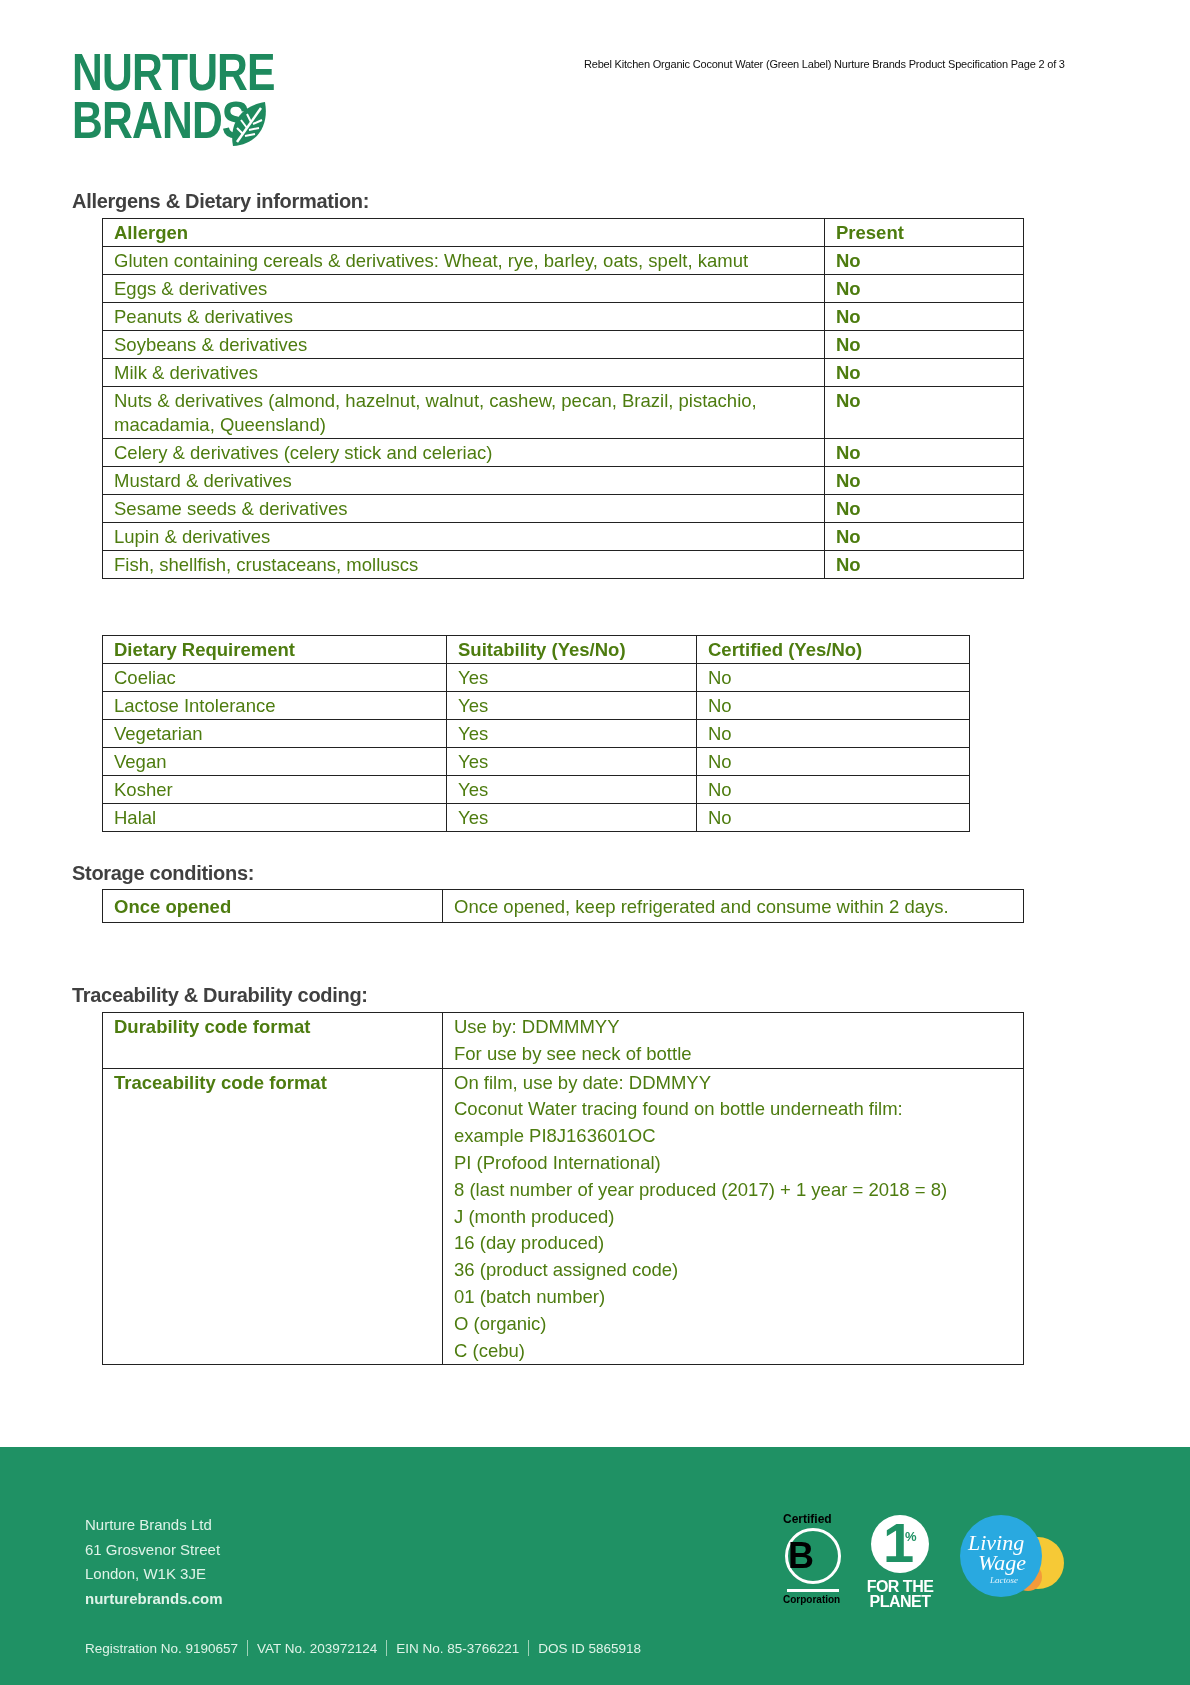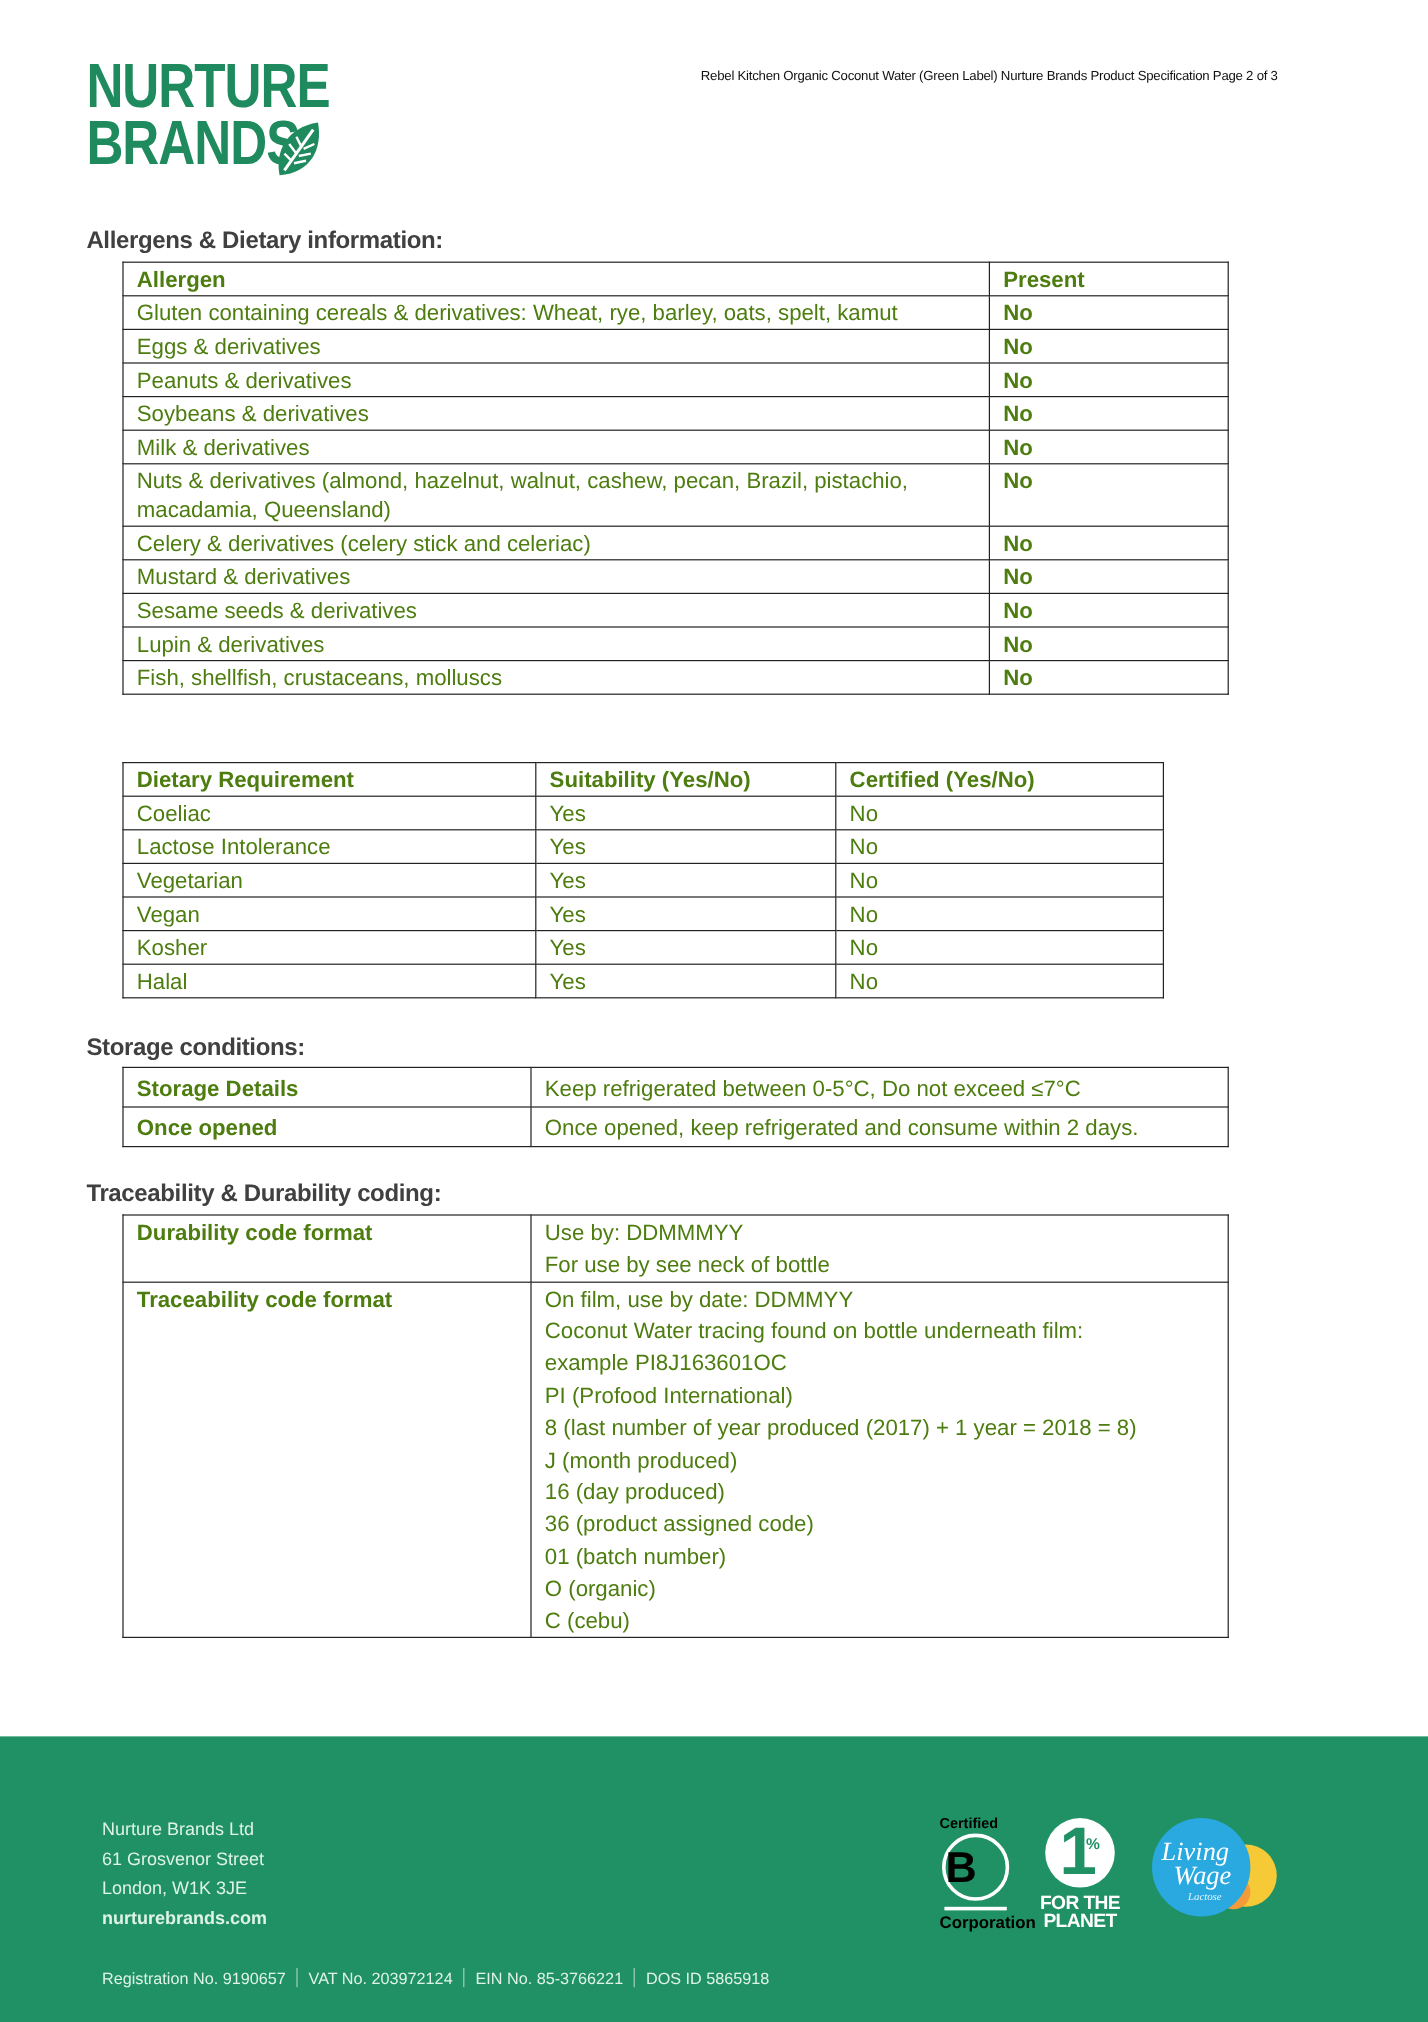--- a/index.html
+++ b/index.html
@@ -37,21 +37,21 @@
   .footer .address { position: absolute; left: 85px; top: 66px; color: #dff3e8; font-size: 15px; line-height: 24.5px; }
   .footer .address .web { font-weight: 700; }
   .footer .reg { position: absolute; left: 85px; top: 193px; color: #dff3e8; font-size: 13.5px; white-space: nowrap; }
   .footer .reg .sep { display: inline-block; width: 1px; height: 16px; background: #9fd2b8; margin: 0 9px; vertical-align: -3px; }
 
   .badge { position: absolute; }
   .bcorp { left: 783px; top: 65px; width: 60px; height: 100px; color: #000000; text-align: left; }
   .bcorp .cert { font-size: 12px; font-weight: 700; }
   .bcorp .circle { width: 50px; height: 50px; border: 3px solid #fff; border-radius: 50%; margin: 2px auto 0; font-size: 36px; font-weight: 700; line-height: 50px; font-family: "Liberation Sans", sans-serif; }
   .bcorp .bar { height: 3px; background: #fff; margin: 5px 4px 2px; }
-  .bcorp .corp { font-size: 14px; font-weight: 700; }
+  .bcorp .corp { font-size: 10px; font-weight: 700; }
 
   .planet { left: 862px; top: 68px; width: 76px; height: 100px; color: #fff; text-align: center; }
   .planet .circle { width: 58px; height: 58px; background: #fff; border-radius: 50%; margin: 0 auto; position: relative; }
   .planet .one { position: absolute; left: 12px; top: -3px; font-size: 56px; font-weight: 900; color: #1f9164; line-height: 62px; }
   .planet .pct { position: absolute; left: 34px; top: 14px; font-size: 13px; font-weight: 700; color: #1f9164; }
   .planet .txt { font-size: 16px; font-weight: 900; line-height: 15px; margin-top: 6px; letter-spacing: -0.5px; }
 
   .livingwage { left: 960px; top: 68px; width: 110px; height: 90px; }
   .livingwage .blue { position: absolute; left: 0; top: 0; width: 82px; height: 82px; border-radius: 50%; background: #29a9e0; }
   .livingwage .yellow { position: absolute; left: 52px; top: 22px; width: 52px; height: 52px; border-radius: 50%; background: #f6c936; }
@@ -163,24 +163,20 @@
         <td>Halal</td>
         <td>Yes</td>
         <td>No</td>
       </tr>
 </tbody>
   </table>
 
 <div class="section-heading" style="top:862px;">Storage conditions:</div>
 <table id="storage-table">
   <tbody>
-      <tr>
-        <td class="bold col-label">Storage Details</td>
-        <td>Keep refrigerated between 0-5°C, Do not exceed ≤7°C</td>
-      </tr>
   <tr>
         <td class="bold col-label">Once opened</td>
         <td>Once opened, keep refrigerated and consume within 2 days.</td>
       </tr>
 </tbody>
   </table>
 
 <div class="section-heading" style="top:984px;text-align:right;">Traceability &amp; Durability coding:</div>
 <table id="trace-table">
   <tbody>

